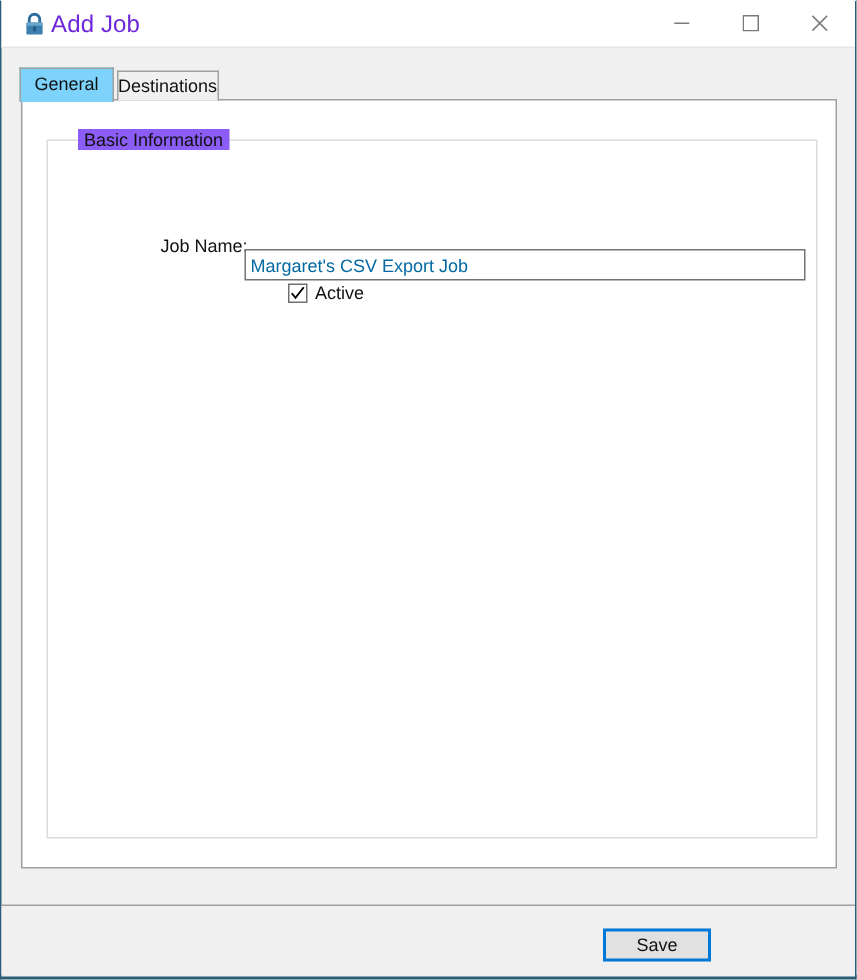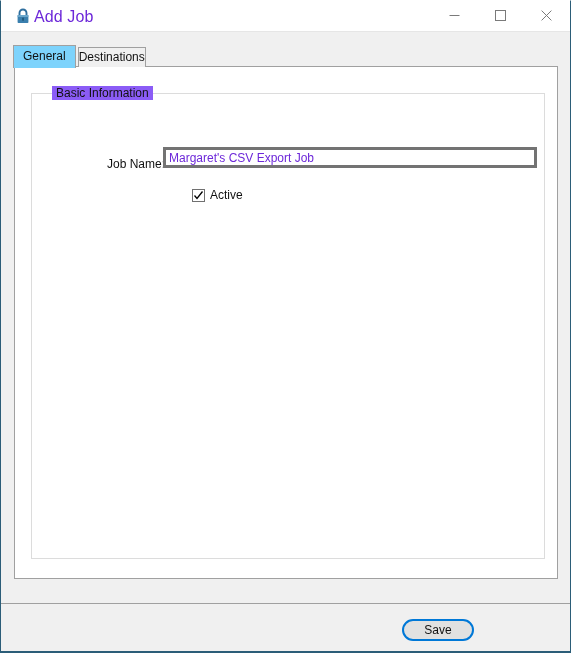--- a/index.html
+++ b/index.html
@@ -137,29 +137,29 @@
     position: absolute;
     left: 65px; top: 63px;
     width: 68px;
     text-align: right;
     font-size: 12px;
     color: #111111;
     white-space: nowrap;
   }
   #jobname-input {
     position: absolute;
-    left: 131px; top: 53px;
+    left: 131px; top: 72px;
     width: 374px;
     height: 21px;
     box-sizing: border-box;
-    border: 3px solid #737373;
+    border: 1px solid #737373;
     background: #ffffff;
     font-family: "Liberation Sans", sans-serif;
     font-size: 12px;
-    color: #6d28d9;
+    color: #0369a1;
     padding: 0 3px;
     outline: none;
   }
 
   
   #active-row {
     position: absolute;
     left: 132px; top: 92px;
     height: 16px;
     display: flex;
@@ -208,21 +208,20 @@
     box-sizing: border-box;
     font-family: "Liberation Sans", sans-serif;
     font-size: 12px;
     color: #111111;
     background: #e1e1e1;
     cursor: default;
     display: flex;
     align-items: center;
     justify-content: center;
     padding: 0;
-    border-radius: 11px;
   }
   #btn-save {
     left: 401px;
     width: 72px;
     border: 2px solid #0078d7;
   }
   #btn-cancel {
     left: 484px;
     width: 71px;
     border: 1px solid #adadad;

